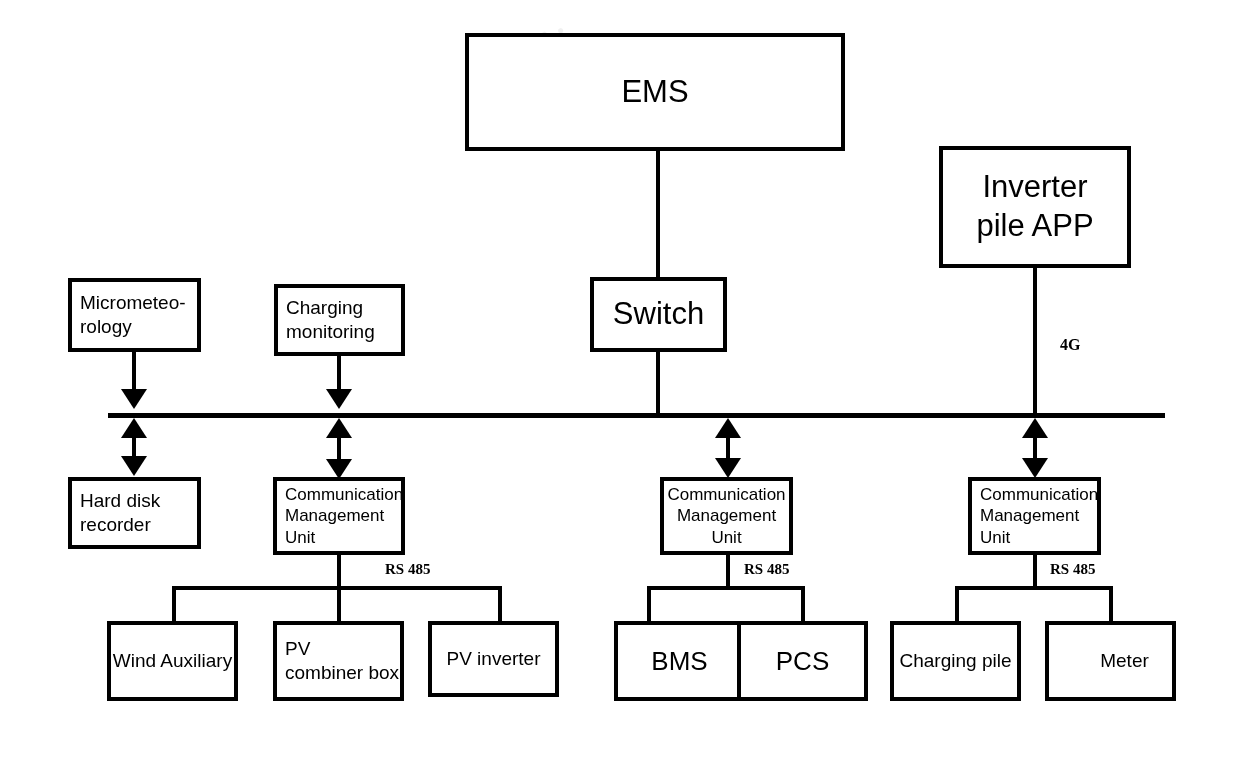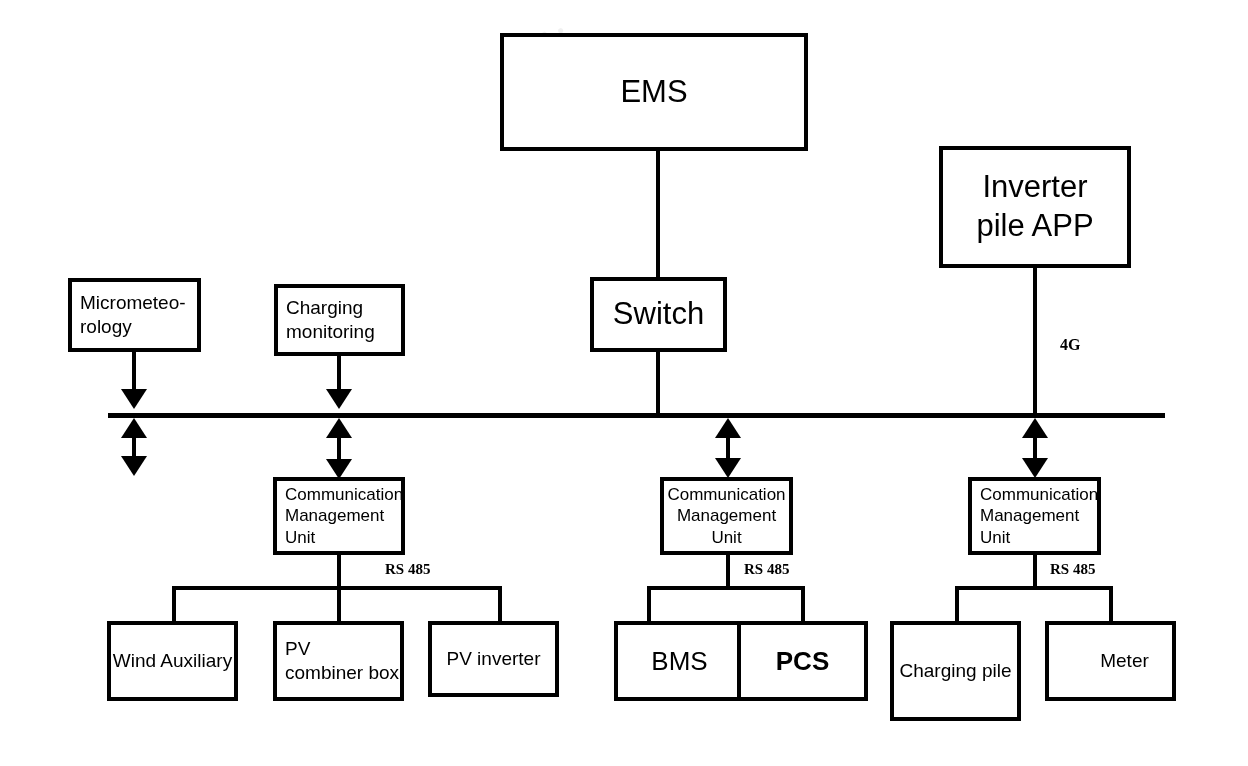--- a/index.html
+++ b/index.html
@@ -82,21 +82,21 @@
     letter-spacing: 2px;
   }
 </style>
 </head>
 <body>
 
 <div id="canvas">
 
   <div class="watermark">···</div>
 
-  <div class="box center f-xl" style="left:465px; top:33px; width:308px; height:118px;margin-left:35px;">
+  <div class="box center f-xl" style="left:465px; top:33px; width:380px; height:118px;">
     <span>EMS</span>
   </div>
 
   <div class="box center f-xl" style="left:939px; top:146px; width:192px; height:122px;">
     <span>Inverter
 pile APP</span>
   </div>
 
   <div class="vline" style="left:656px; top:151px; height:126px;"></div>
 
@@ -136,20 +136,24 @@
   <div class="arrow-down" style="left:326px; top:459px;"></div>
 
   <div class="arrow-up" style="left:715px; top:418px;"></div>
   <div class="vline" style="left:726px; top:436px; height:26px;"></div>
   <div class="arrow-down" style="left:715px; top:458px;"></div>
 
   <div class="arrow-up" style="left:1022px; top:418px;"></div>
   <div class="vline" style="left:1033px; top:436px; height:26px;"></div>
   <div class="arrow-down" style="left:1022px; top:458px;"></div>
 
+  <div class="box left f-md" style="left:68px; top:477px; width:133px; height:72px;">
+    <span>Hard disk
+recorder</span>
+  </div>
 
   <div class="box left f-sm" style="left:273px; top:477px; width:132px; height:78px;">
     <span>Communication
 Management
 Unit</span>
   </div>
 
   <div class="box center f-sm" style="left:660px; top:477px; width:133px; height:78px;">
     <span>Communication
 Management
@@ -191,25 +195,25 @@
   </div>
 
   <div class="box center f-md" style="left:428px; top:621px; width:131px; height:76px;">
     <span>PV inverter</span>
   </div>
 
   <div class="box center f-lg" style="left:614px; top:621px; width:131px; height:80px;align-items:center;">
     <span>BMS</span>
   </div>
 
-  <div class="box center f-lg" style="left:737px; top:621px; width:131px; height:80px;font-weight:bold;">
+  <div class="box center f-lg" style="left:737px; top:621px; width:131px; height:80px;">
     <span>PCS</span>
   </div>
 
-  <div class="box center f-md" style="left:890px; top:621px; width:131px; height:100px;">
+  <div class="box center f-md" style="left:890px; top:621px; width:131px; height:80px;">
     <span>Charging pile</span>
   </div>
 
   <div class="box center f-md" style="left:1045px; top:621px; width:131px; height:80px;padding-left:28px;">
     <span>Meter</span>
   </div>
 
 </div>
 
 </body></html>

